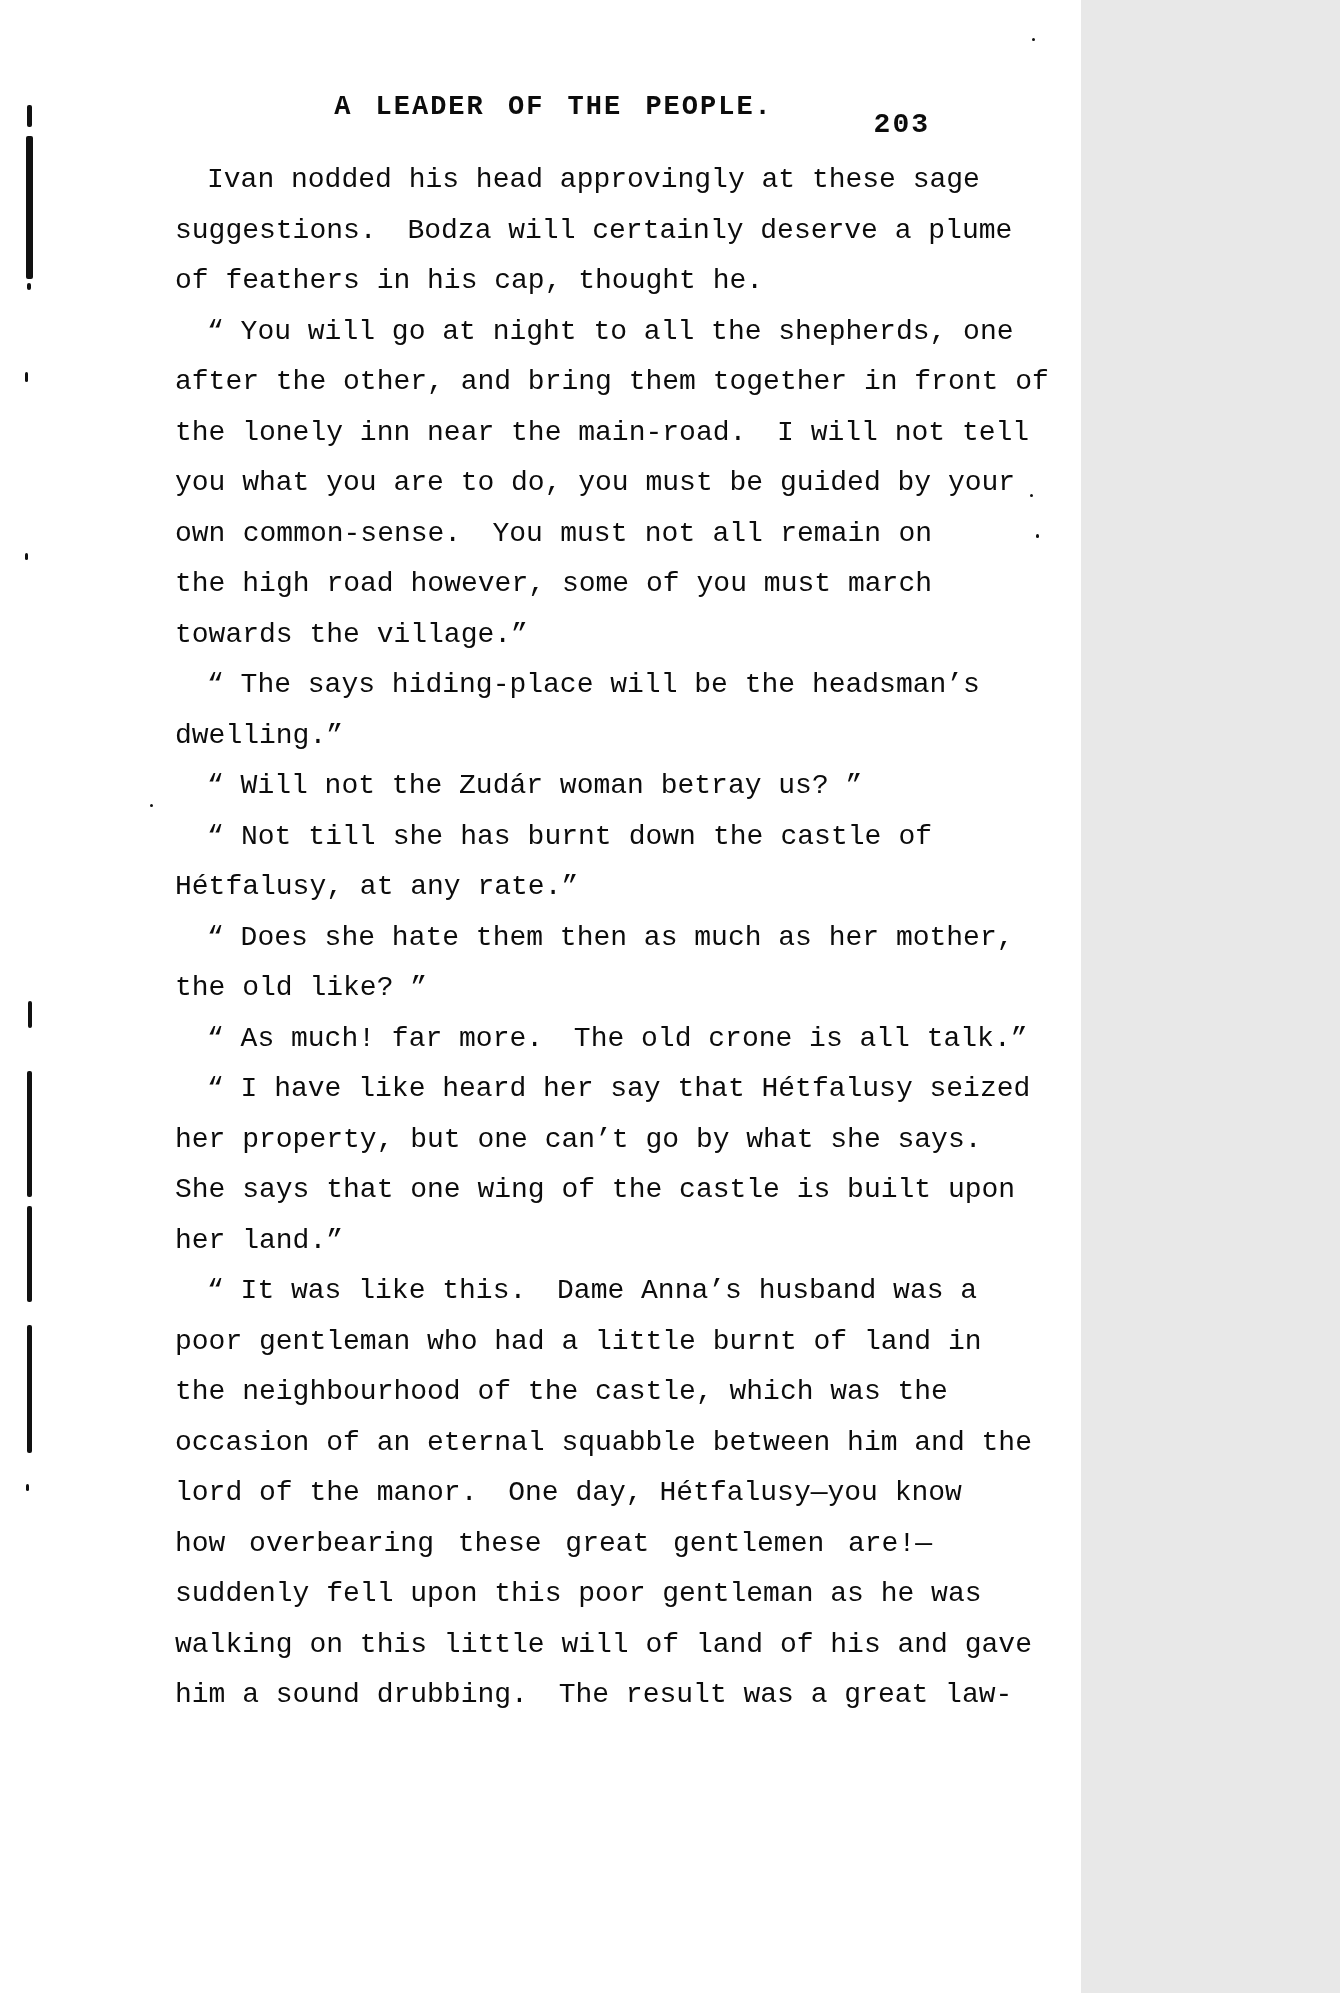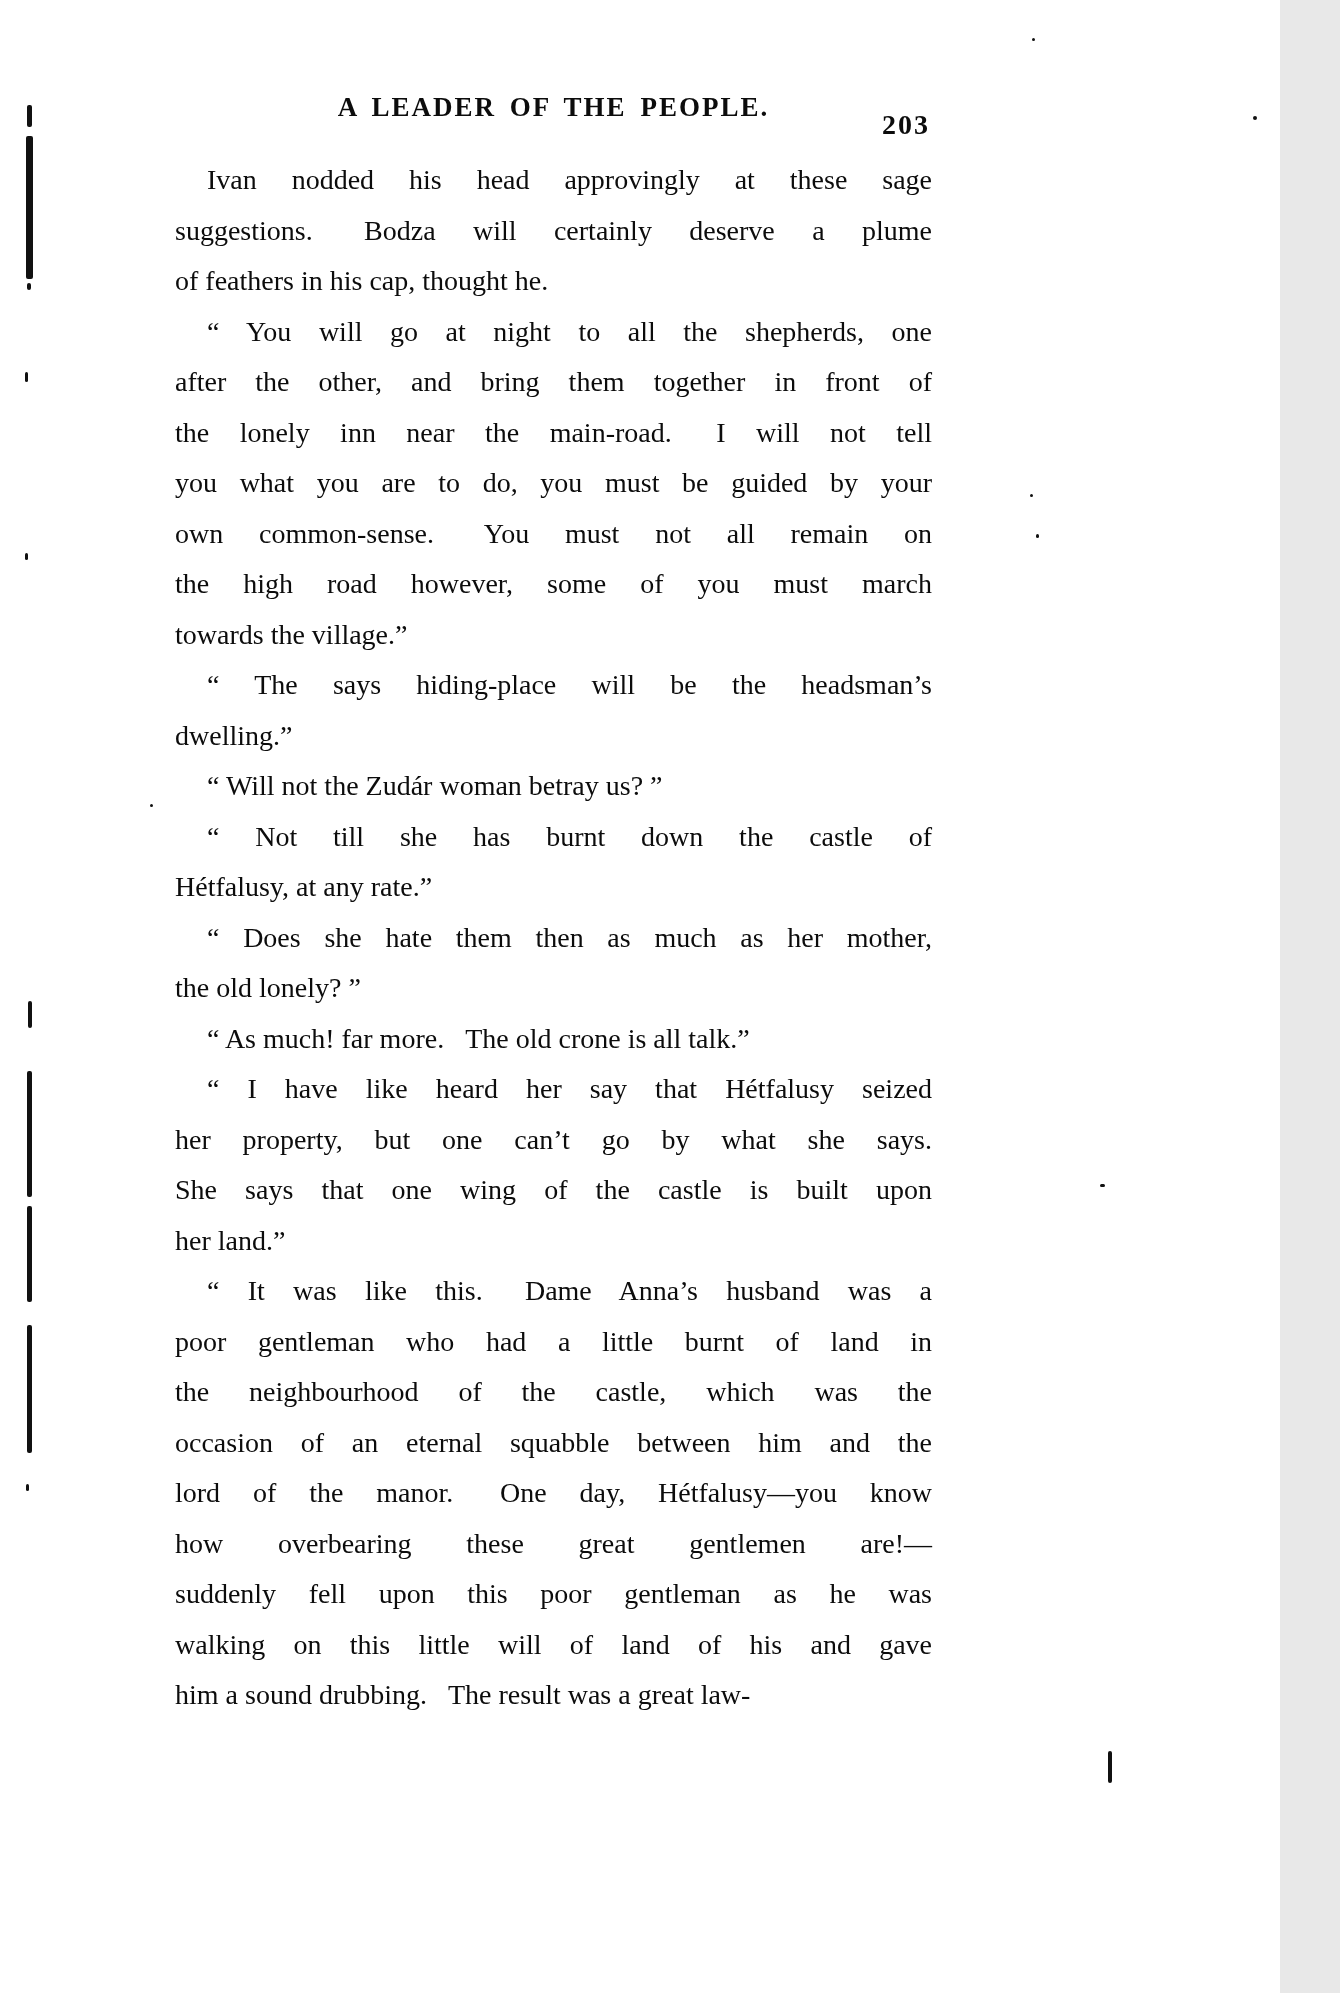--- a/index.html
+++ b/index.html
@@ -2,25 +2,25 @@
 <html><head>
 <meta charset="utf-8">
 <style>
   html, body {
     margin: 0;
     padding: 0;
     background: #e8e8e8;
   }
   .page {
     position: relative;
-    width: 1280px;
+    width: 1081px;
     height: 1993px;
     background: #ffffff;
     overflow: hidden;
-    font-family: Liberation Serif, serif;
+    font-family: Liberation Mono, monospace;
     color: #0c0c0c;
   }
   
   .header {
     position: absolute;
     top: 92px;
     left: 175px;
     width: 757px;
     height: 42px;
   }
@@ -120,21 +120,21 @@
       </div>
       <div class="paragraph">
         <div class="line first last">“ Will not the Zudár woman betray us? ”</div>
       </div>
       <div class="paragraph">
         <div class="line first">“ Not till she has burnt down the castle of</div>
         <div class="line last">Hétfalusy, at any rate.”</div>
       </div>
       <div class="paragraph">
         <div class="line first">“ Does she hate them then as much as her mother,</div>
-        <div class="line last">the old lonely? ”</div>
+        <div class="line last">the old like? ”</div>
       </div>
       <div class="paragraph">
         <div class="line first last">“ As much! far more.  The old crone is all talk.”</div>
       </div>
       <div class="paragraph">
         <div class="line first">“ I have like heard her say that Hétfalusy seized</div>
         <div class="line">her property, but one can’t go by what she says.</div>
         <div class="line">She says that one wing of the castle is built upon</div>
         <div class="line last">her land.”</div>
       </div>

